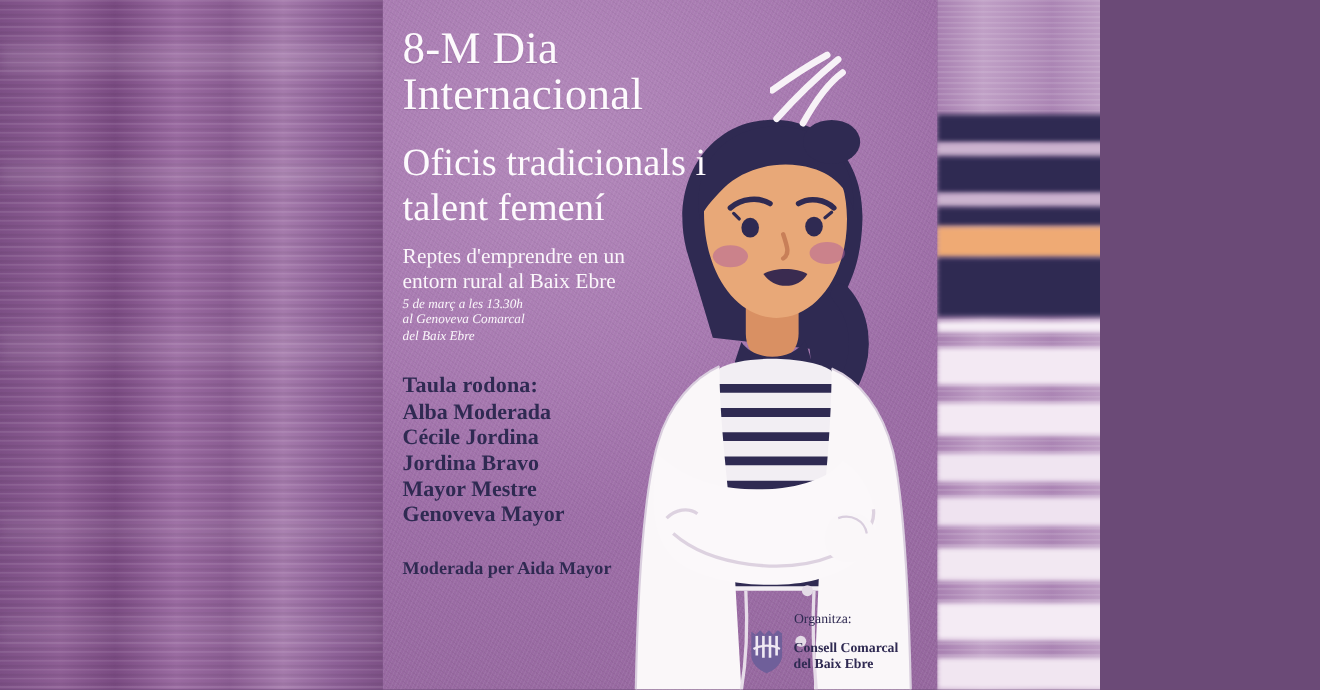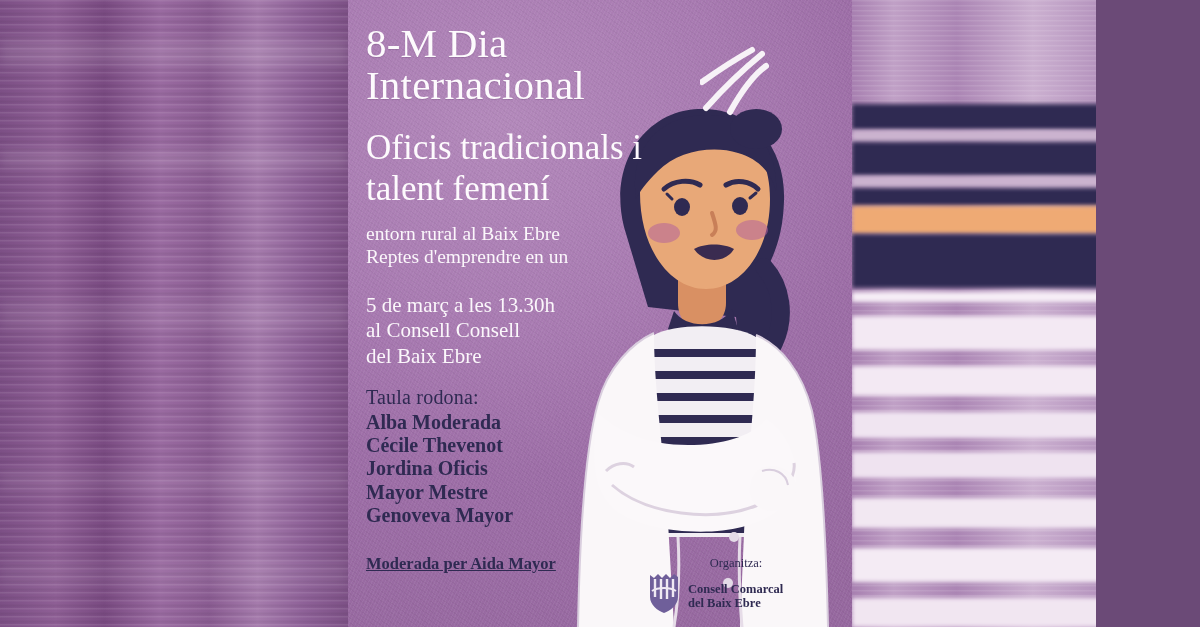--- a/index.html
+++ b/index.html
@@ -9,21 +9,21 @@
   }
   body {
     width: 1200px;
     height: 627px;
     overflow: hidden;
     font-family: "Liberation Serif", serif;
   }
 
   .stage {
     position: relative;
-    width: 1096px;
+    width: 1000px;
     height: 627px;
     overflow: hidden;
   }
 
   
   .panel-left {
     position: absolute;
     left: 0; top: 0;
     width: 348px; height: 627px;
     background:
@@ -131,66 +131,66 @@
   }
 
   .tagline {
     margin-top: 13px;
     font-size: 19.5px;
     line-height: 1.2;
     color: #fbf7fb;
   }
 
   .when {
-    margin-top: 24px;
-    font-size: 21px;
+    font-size: 12px;
     line-height: 1.22;
     color: #fbf7fb;
+    font-style: italic;
   }
 
   .panel-heading {
-    margin-top: 16px;
+    margin-top: 26px;
     font-size: 20px;
-    font-weight: normal;
+    font-weight: bold;
     color: #2f2a52;
     letter-spacing: .2px;
   }
   .panel-list {
     margin-top: 2px;
     font-size: 20px;
     line-height: 1.17;
     font-weight: bold;
     color: #2f2a52;
   }
   .moderator {
     margin-top: 26px;
     font-size: 16.5px;
     font-weight: bold;
     color: #2f2a52;
-    text-decoration: underline;
   }
 
   
   .organizer {
     position: absolute;
-    right: 26px; bottom: 8px;
+    right: 14px; bottom: 8px;
     z-index: 8;
     text-align: center;
     color: #2f2a52;
     width: 180px;
   }
   .organizer .org-label {
     font-size: 12.5px;
     color: #2f2a52;
     margin-bottom: 2px;
     text-align: center;
   }
   .org-logo {
     display: flex;
     align-items: center;
+    justify-content: center;
     gap: 6px;
   }
   .org-mark { flex: 0 0 auto; }
   .org-name {
     text-align: left;
     font-size: 12.5px;
     line-height: 1.12;
     font-weight: bold;
     color: #2f2a52;
   }
@@ -337,35 +337,35 @@
         <div>8-M Dia</div>
         <div>Internacional</div>
       </div>
 
       <div class="subtitle">
         <div>Oficis tradicionals i</div>
         <div>talent femení</div>
       </div>
 
       <div class="tagline">
+        <div>Reptes d'emprendre en un</div>
         <div>entorn rural al Baix Ebre</div>
-        <div>Reptes d'emprendre en un</div>
       </div>
 
       <div class="when">
         <div>5 de març a les 13.30h</div>
-        <div>al Consell Consell</div>
+        <div>al Genoveva Comarcal</div>
         <div>del Baix Ebre</div>
       </div>
 
       <div class="panel-heading">Taula rodona:</div>
       <div class="panel-list">
         <div>Alba Moderada</div>
-        <div>Cécile Thevenot</div>
-        <div>Jordina Oficis</div>
+        <div>Cécile Jordina</div>
+        <div>Jordina Bravo</div>
         <div>Mayor Mestre</div>
         <div>Genoveva Mayor</div>
       </div>
 
       <div class="moderator">Moderada per Aida Mayor</div>
     </div>
 
     <div class="organizer">
       <div class="org-label">Organitza:</div>
       <div class="org-logo">

